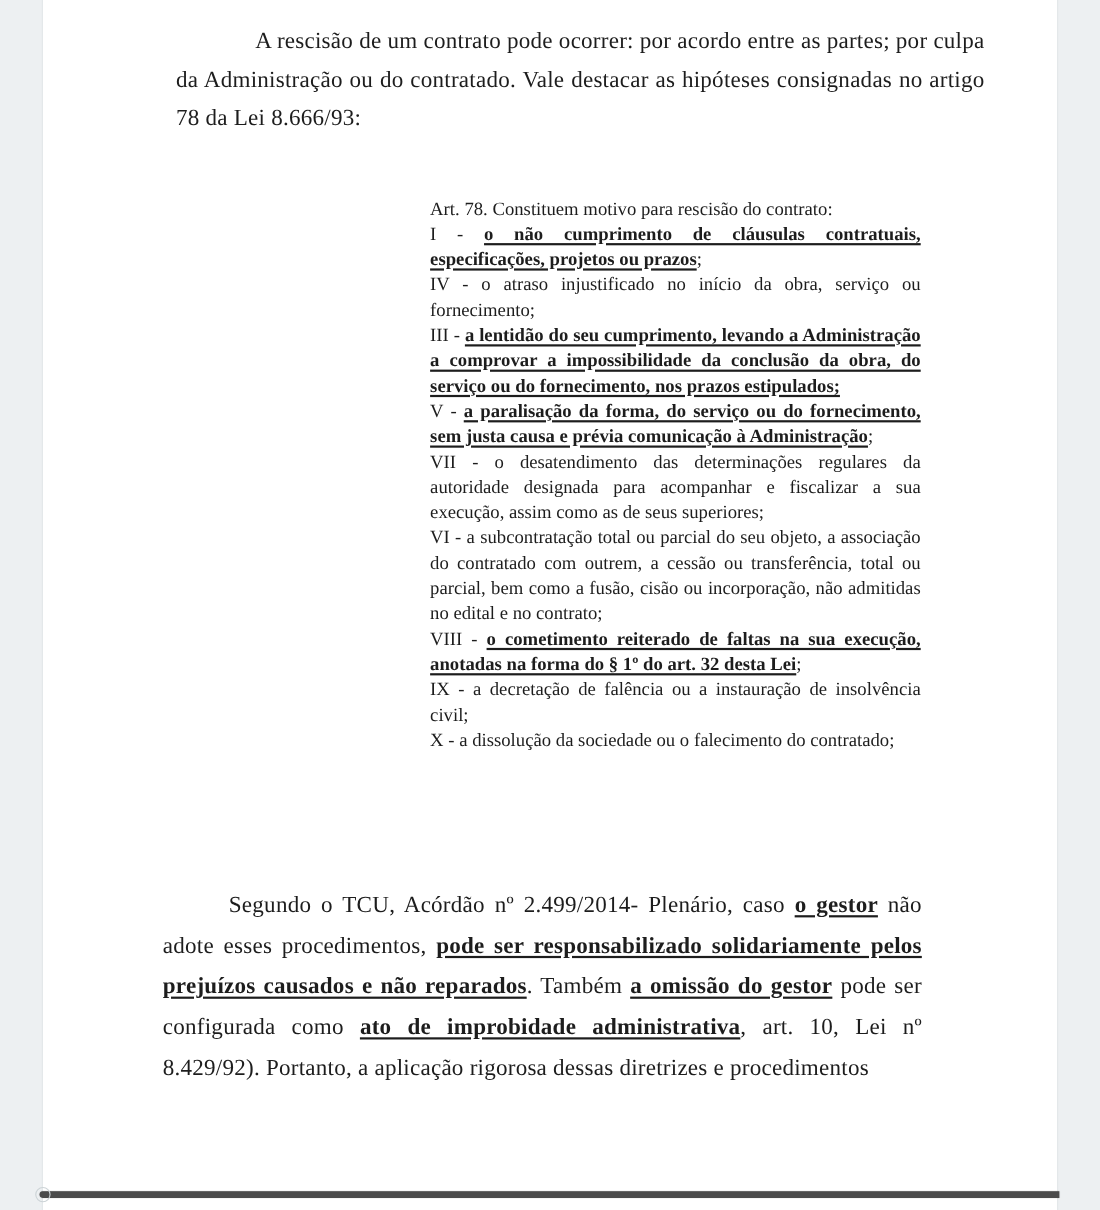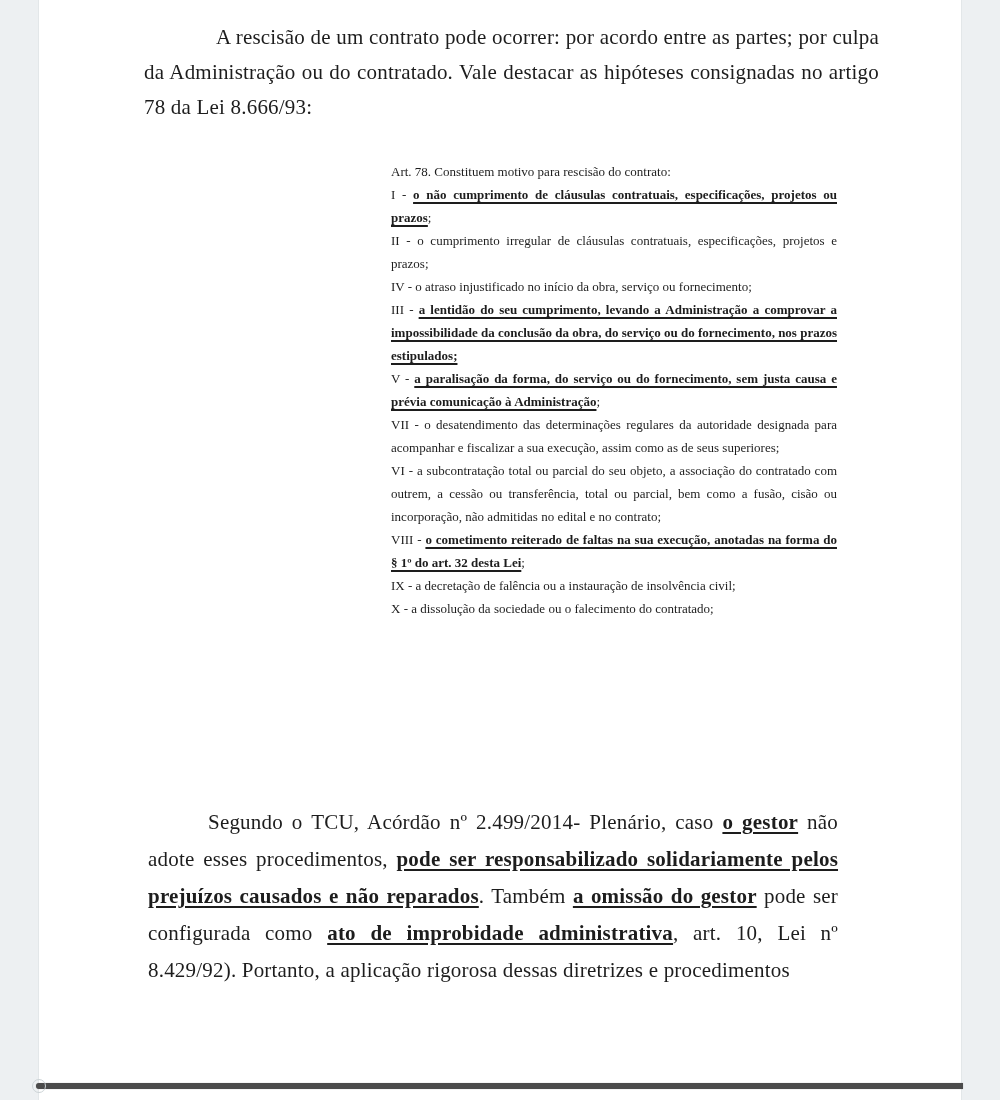--- a/index.html
+++ b/index.html
@@ -26,42 +26,42 @@
   .side-margin.left  { left: 0; border-right: 1px solid #e3e7e9; }
   .side-margin.right { right: 0; border-left: 1px solid #e3e7e9; }
 
   .para {
     position: absolute;
     margin: 0;
     text-align: justify;
     letter-spacing: 0.2px;
   }
   .p1 {
-    left: 144px;
+    left: 160px;
     top: 20px;
     width: 735px;
     font-size: 21px;
     line-height: 35px;
     text-indent: 72px;
   }
   .p2 {
     left: 148px;
     top: 804px;
     width: 690px;
     font-size: 21px;
     line-height: 37px;
     text-indent: 60px;
   }
 
   .quote {
     position: absolute;
     left: 391px;
-    top: 160px;
+    top: 178px;
     width: 446px;
-    font-size: 13px;
+    font-size: 17px;
     line-height: 23px;
   }
   .q-item {
     margin: 0;
     text-align: justify;
   }
 
   .bu {
     font-weight: bold;
     text-decoration: underline;
@@ -96,21 +96,20 @@
 <div class="canvas">
 
   <div class="side-margin left"></div>
   <div class="side-margin right"></div>
 
   <p class="para p1">A rescisão de um contrato pode ocorrer: por acordo entre as partes; por culpa da Administração ou do contratado. Vale destacar as hipóteses consignadas no artigo 78 da Lei 8.666/93:</p>
 
   <div class="quote">
     <div class="q-item">Art. 78. Constituem motivo para rescisão do contrato:</div>
     <div class="q-item"><span>I - </span><span class="bu">o não cumprimento de cláusulas contratuais, especificações, projetos ou prazos</span><span>;</span></div>
-    <div class="q-item"><span>II - o cumprimento irregular de cláusulas contratuais, especificações, projetos e prazos;</span></div>
     <div class="q-item"><span>IV - o atraso injustificado no início da obra, serviço ou fornecimento;</span></div>
     <div class="q-item"><span>III - </span><span class="bu">a lentidão do seu cumprimento, levando a Administração a comprovar a impossibilidade da conclusão da obra, do serviço ou do fornecimento, nos prazos estipulados;</span></div>
     <div class="q-item"><span>V - </span><span class="bu">a paralisação da forma, do serviço ou do fornecimento, sem justa causa e prévia comunicação à Administração</span><span>;</span></div>
     <div class="q-item"><span>VII - o desatendimento das determinações regulares da autoridade designada para acompanhar e fiscalizar a sua execução, assim como as de seus superiores;</span></div>
     <div class="q-item"><span>VI - a subcontratação total ou parcial do seu objeto, a associação do contratado com outrem, a cessão ou transferência, total ou parcial, bem como a fusão, cisão ou incorporação, não admitidas no edital e no contrato;</span></div>
     <div class="q-item"><span>VIII - </span><span class="bu">o cometimento reiterado de faltas na sua execução, anotadas na forma do § 1º do art. 32 desta Lei</span><span>;</span></div>
     <div class="q-item"><span>IX - a decretação de falência ou a instauração de insolvência civil;</span></div>
     <div class="q-item"><span>X - a dissolução da sociedade ou o falecimento do contratado;</span></div>
   </div>
 

